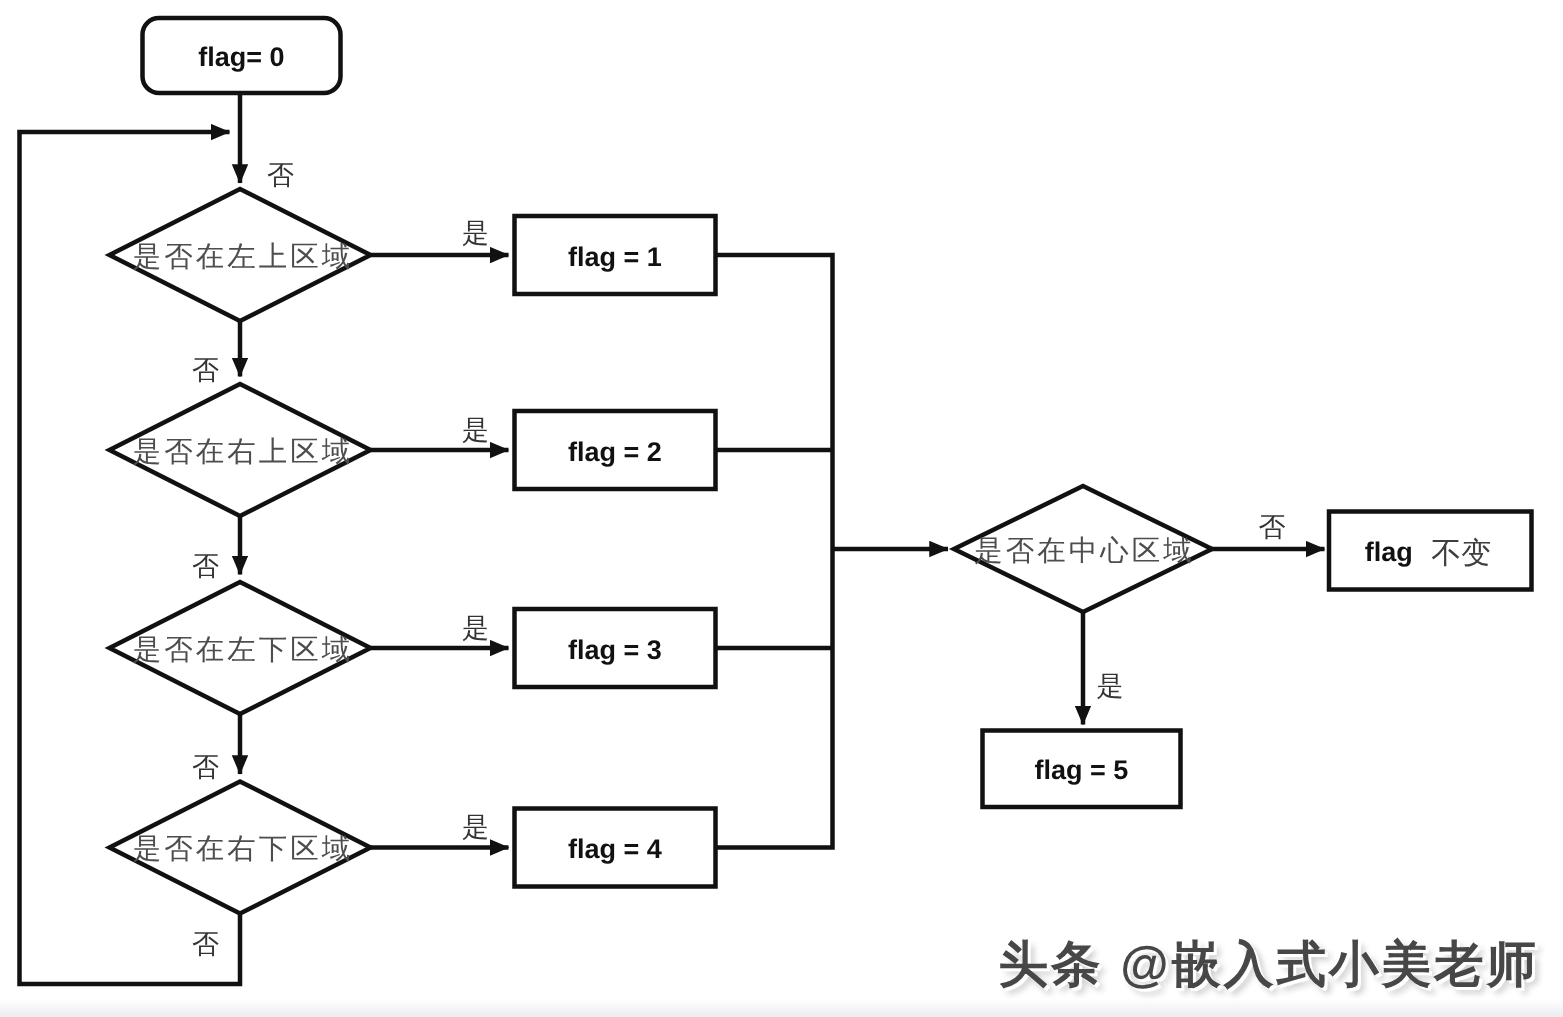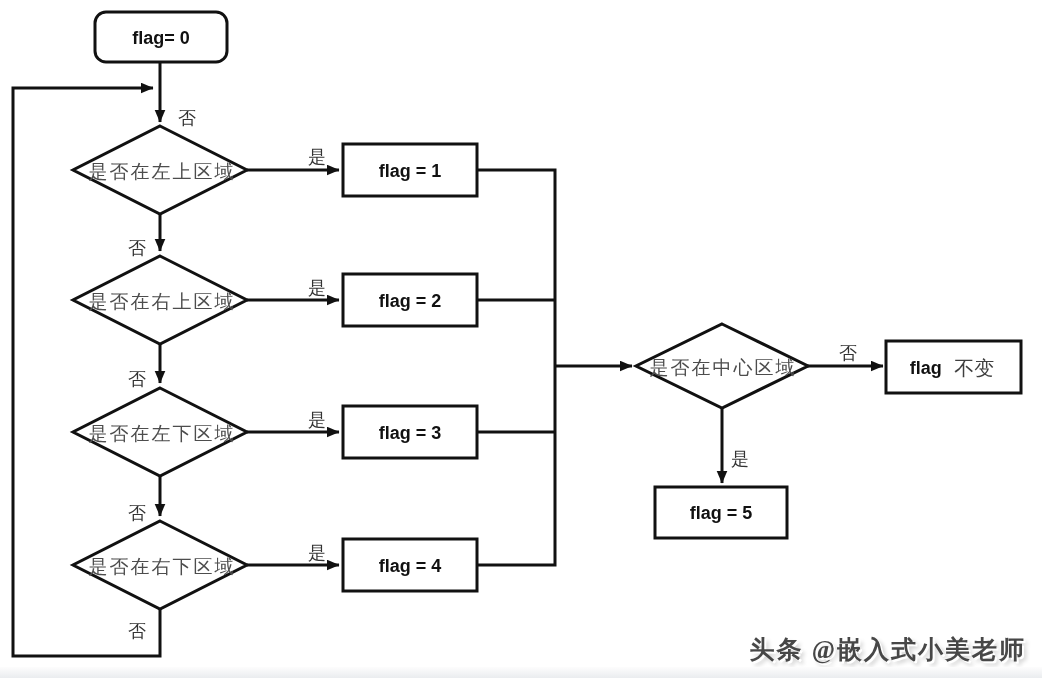--- a/index.html
+++ b/index.html
@@ -15,22 +15,22 @@
     letter-spacing:2px;
   }
   .small-label{font-family:"DejaVu Serif",serif;font-size:18px;fill:#333333;}
   .result-text{
     font-family:"Liberation Sans",sans-serif;font-size:18px;font-weight:bold;
     fill:#111111;
   }
   .cjk-box-text{font-family:"DejaVu Serif",serif;font-weight:normal;font-size:20px;fill:#3f3f3f;}
   .watermark{
     position:absolute;right:16px;bottom:12px;
-    font-size:25px;font-weight:bold;color:#474747;letter-spacing:2px;
-    font-family:Liberation Serif, serif;
+    font-size:33px;font-weight:bold;color:#474747;letter-spacing:2px;
+    font-family:Liberation Sans, sans-serif;
     text-shadow:2px 2px 0 #ffffff,4px 4px 4px rgba(0,0,0,0.22);
     white-space:nowrap;
   }
   .bottom-band{
     position:absolute;left:0;bottom:0;width:1042px;height:11px;
     background:linear-gradient(#fdfdfd,#eaecef);
   }
 </style>
 </head>
 <body>

